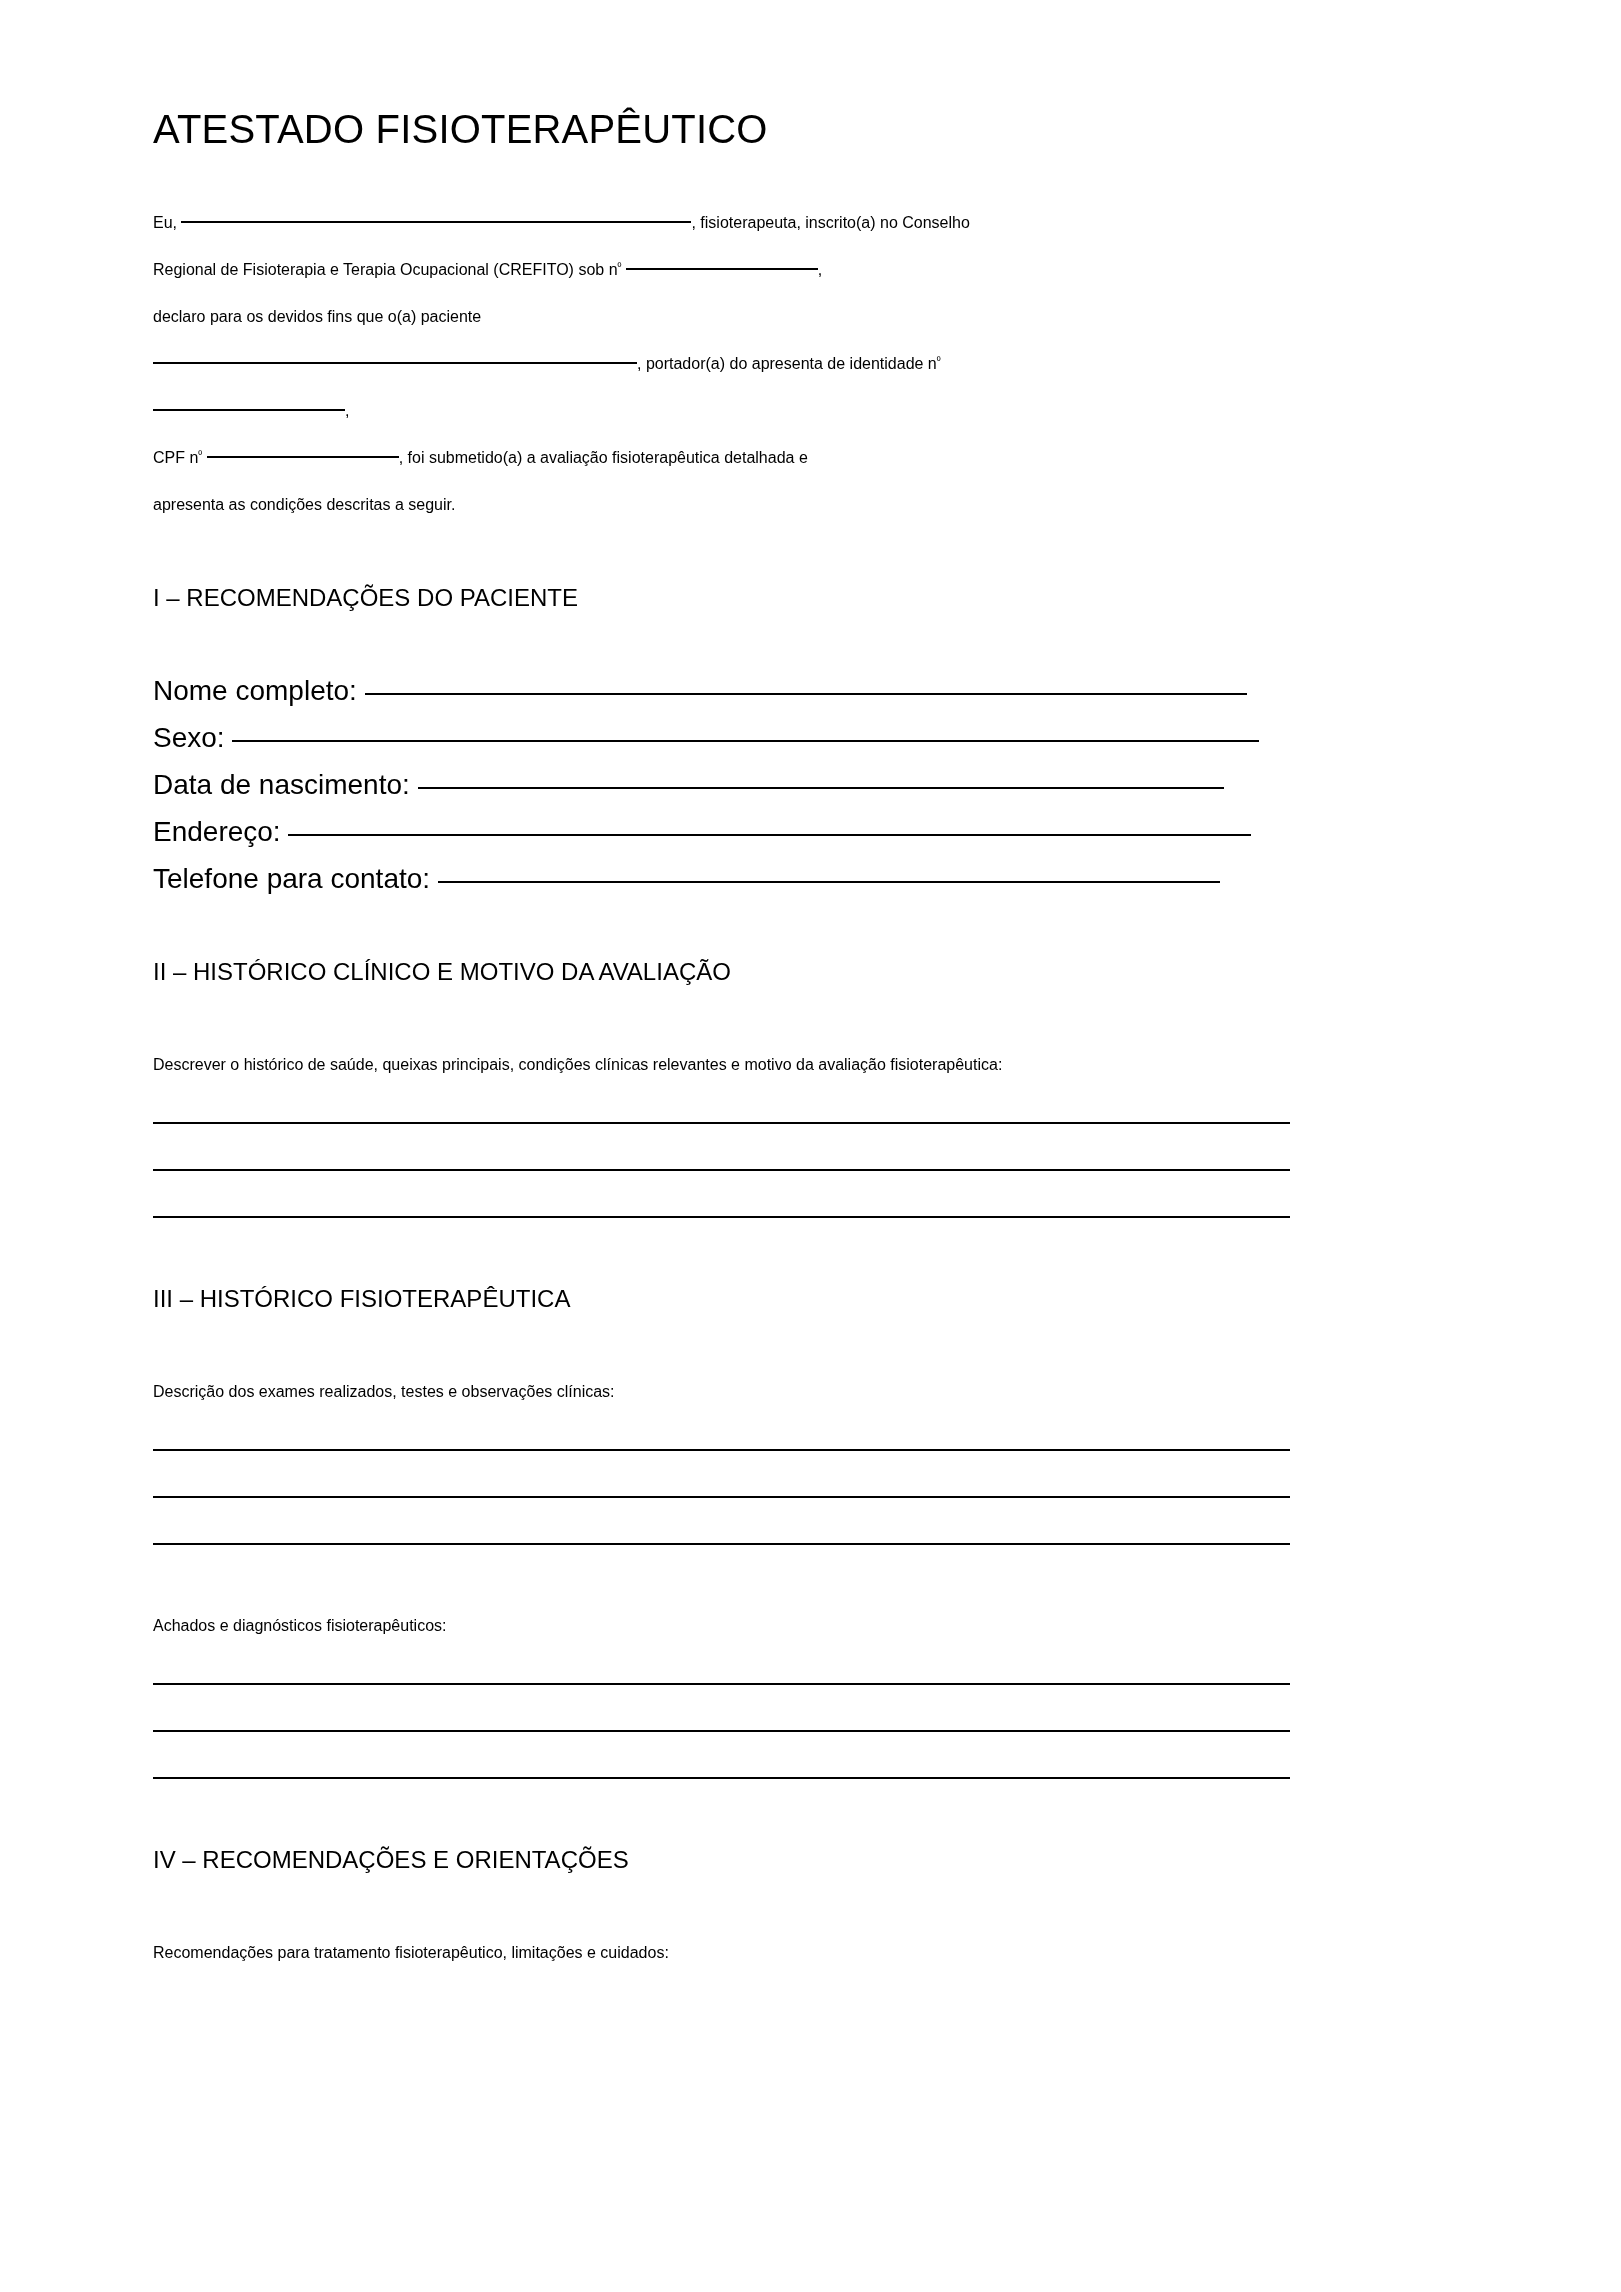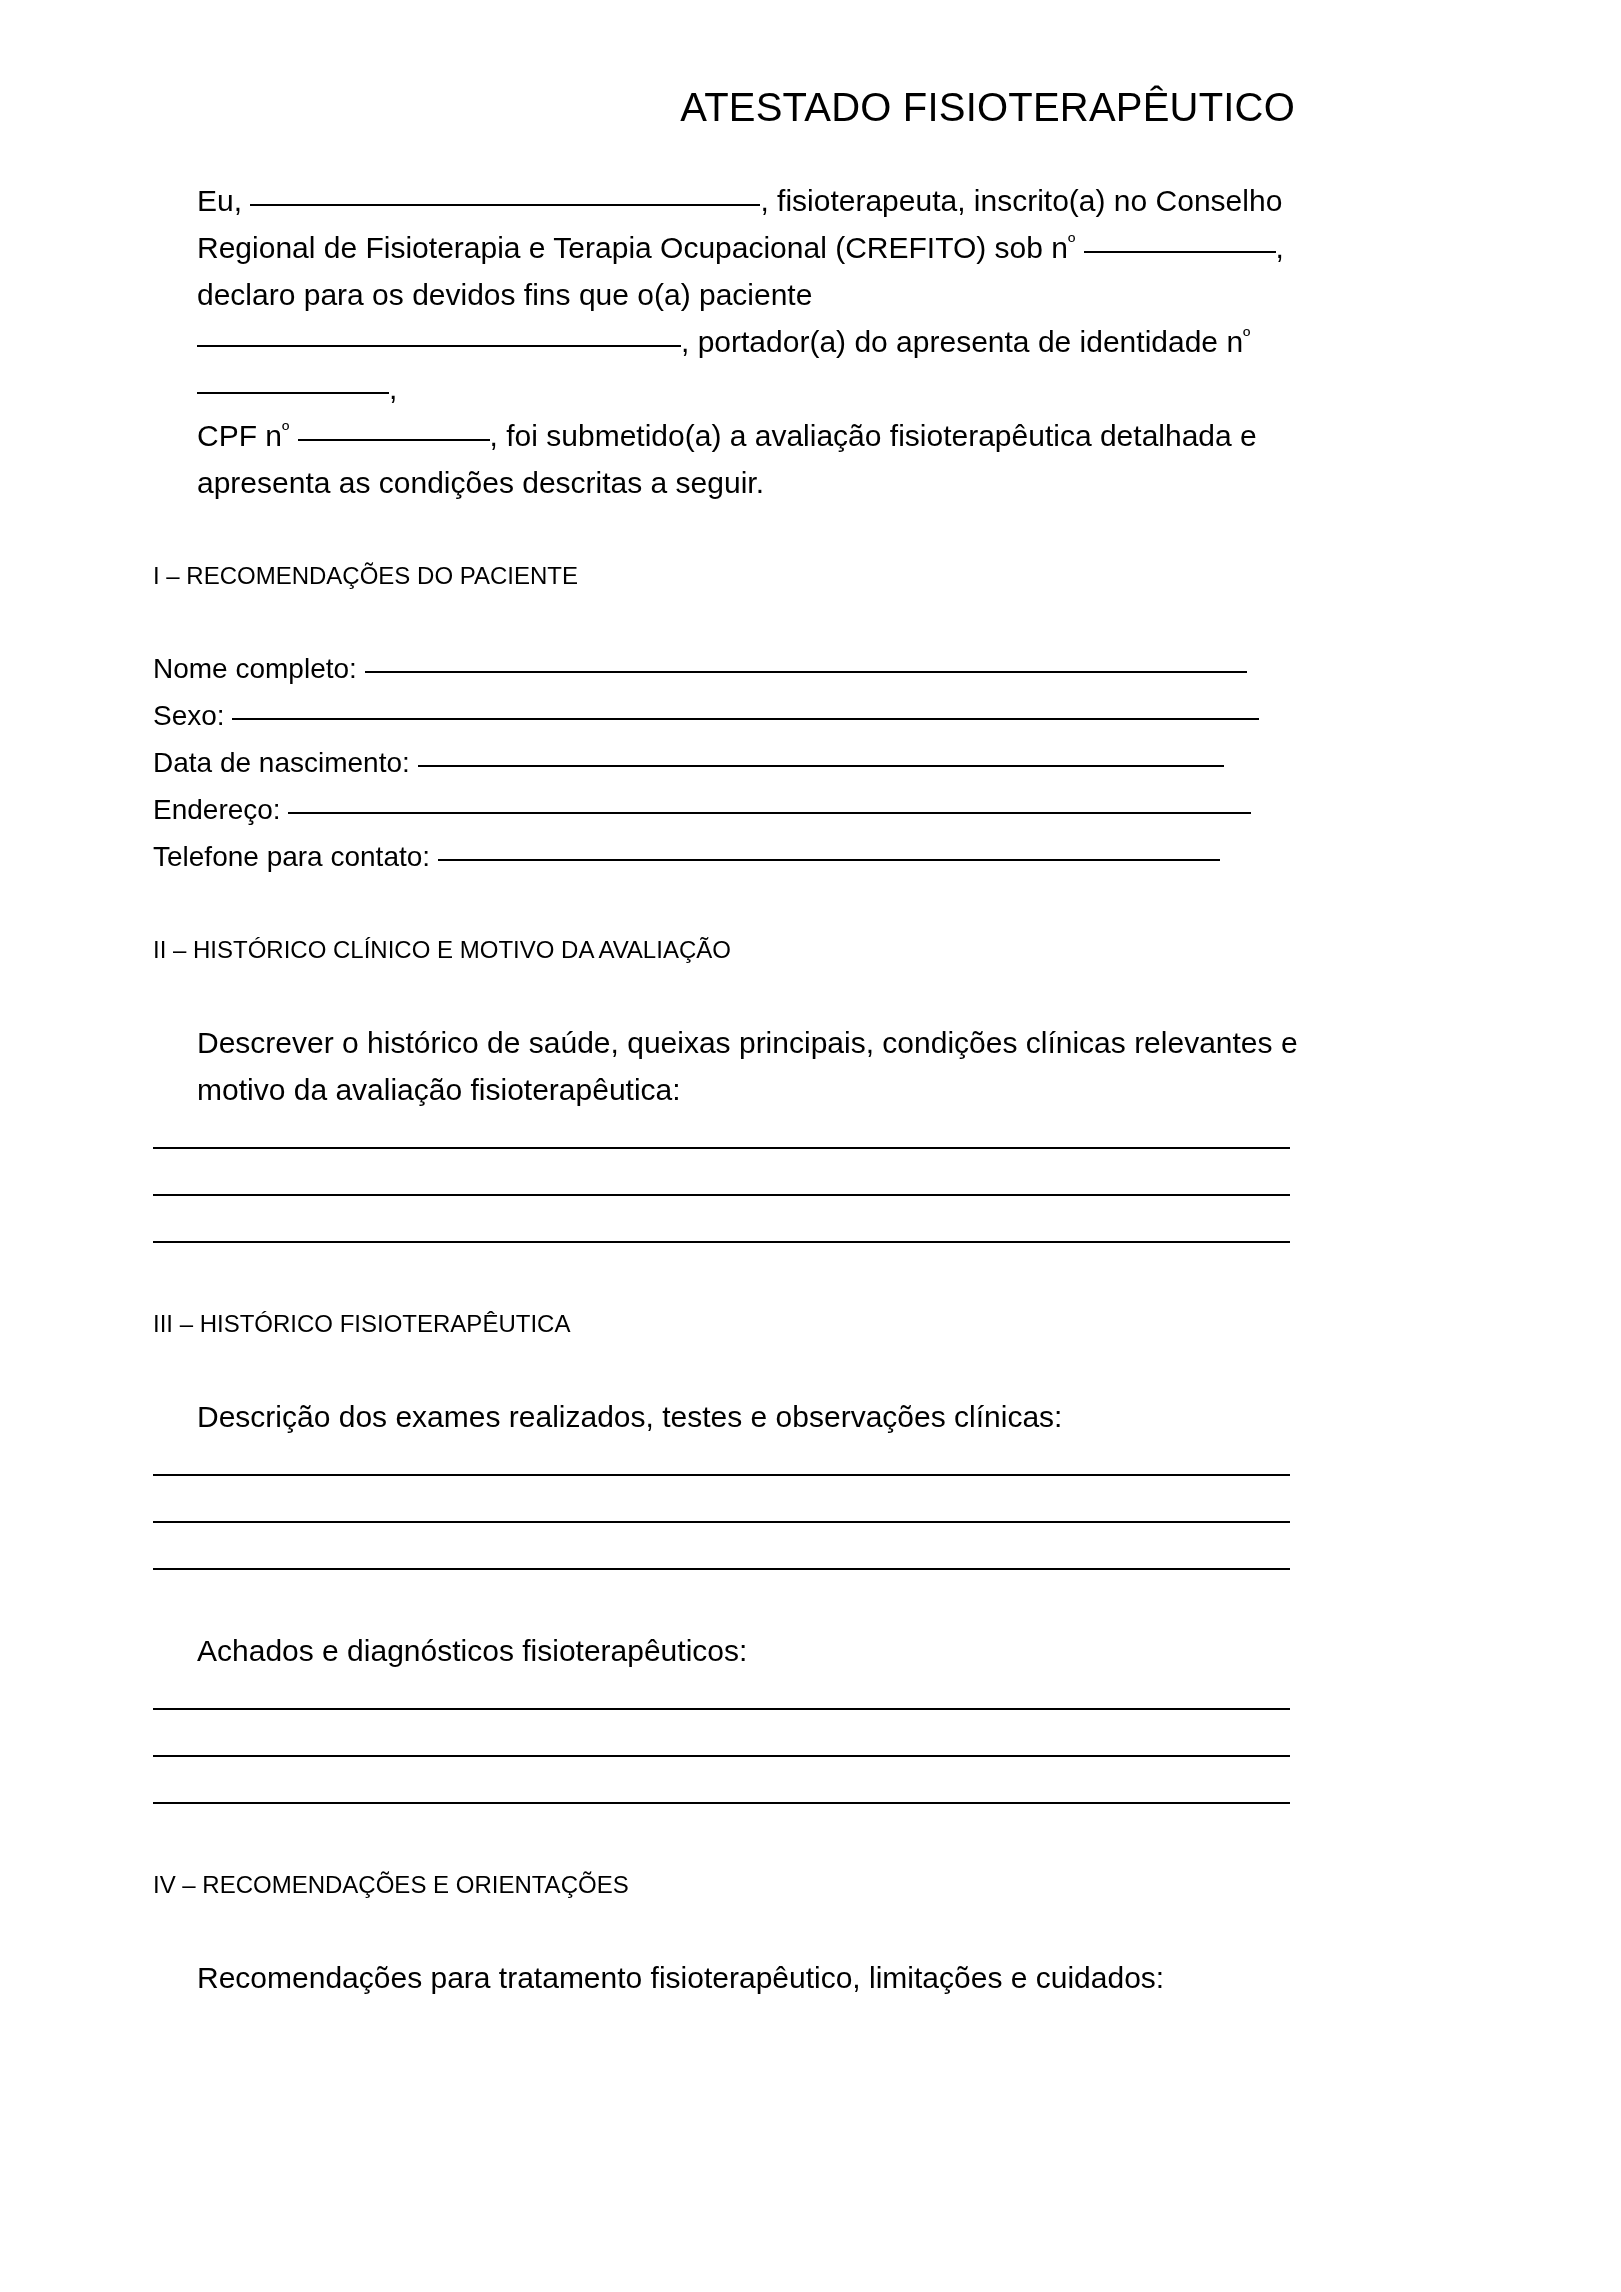--- a/index.html
+++ b/index.html
@@ -23,38 +23,37 @@
   }
   .content {
     position: absolute;
     left: 153px;
     top: 0;
     width: 1142px;
   }
 
   
   .doc-title {
-    text-align: right;
+    text-align: left;
     font-size: 40px;
     font-weight: 400;
     line-height: 1.2;
     letter-spacing: 0.2px;
     margin: 0;
-    padding-top: 83px;
+    padding-top: 105px;
     white-space: nowrap;
   }
 
   
   .tline {
-    font-size: 30px;
+    font-size: 16px;
     line-height: 47px;
     white-space: pre-wrap;
     word-break: normal;
     overflow-wrap: break-word;
-    margin-left: 44px;
   }
   .tline.wide { width: 1166px; }
 
   
   .sp-1 { height: 46px; }
 
   
   .section-head {
     font-size: 24px;
     line-height: 47px;

